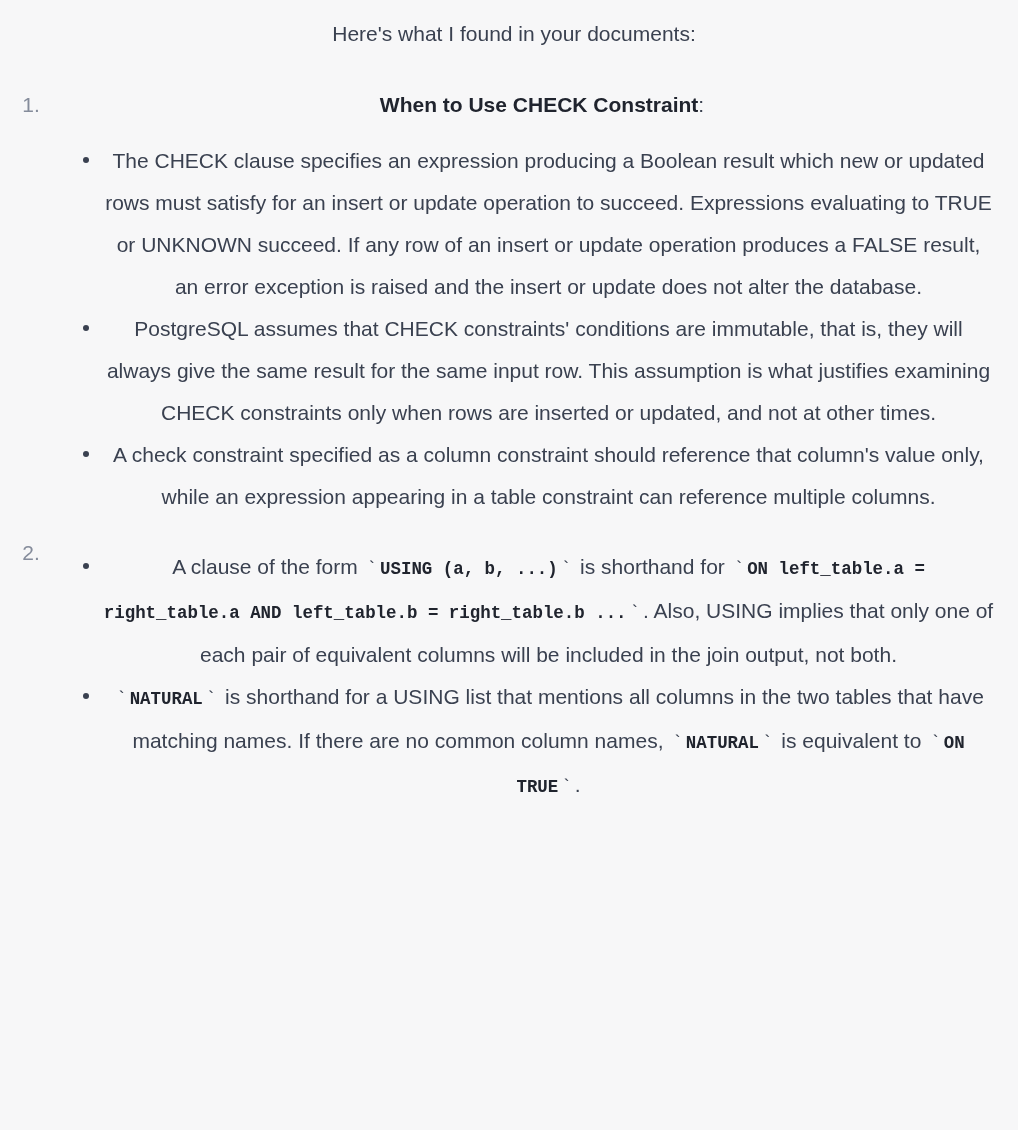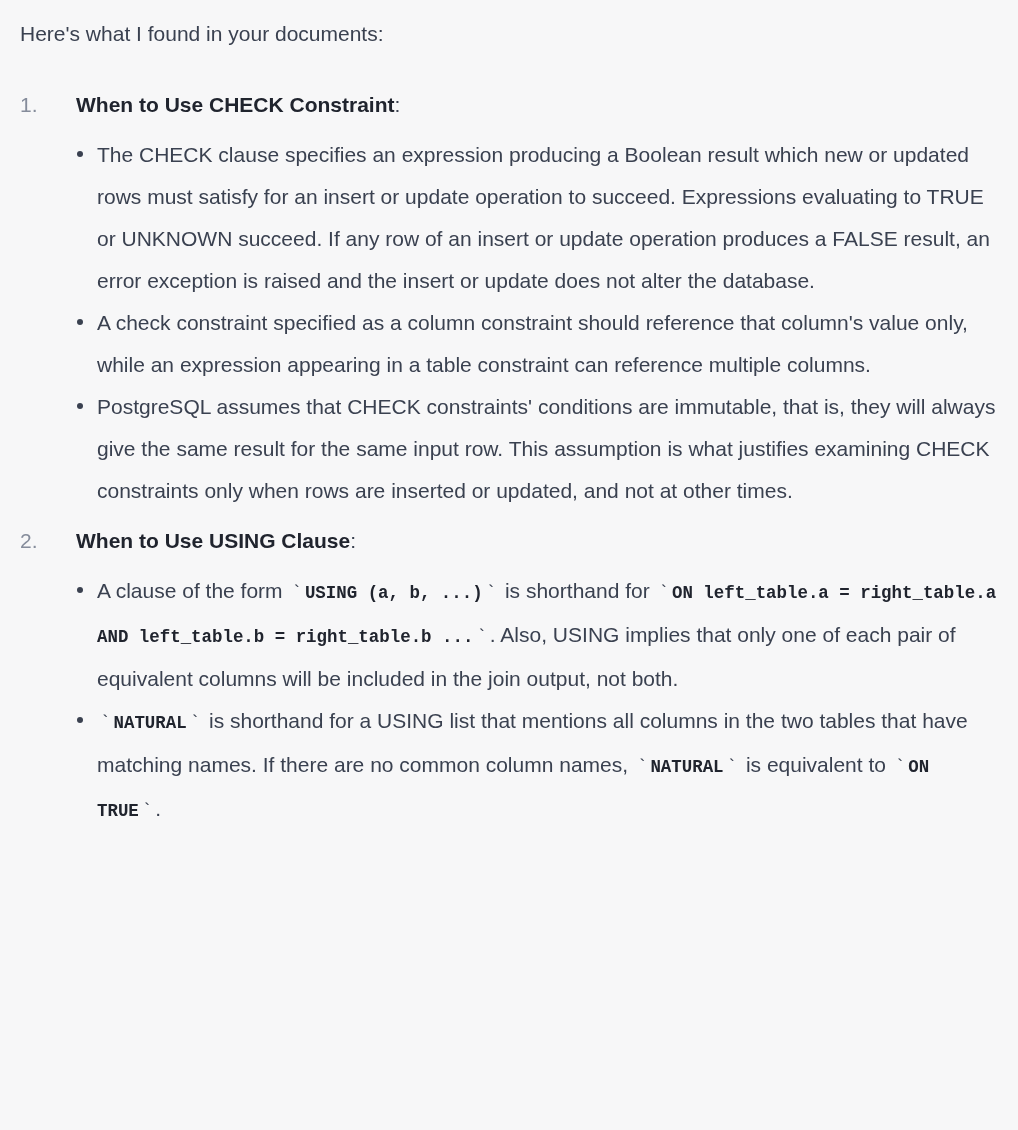--- a/index.html
+++ b/index.html
@@ -9,20 +9,21 @@
     min-height: 1130px;
     background: var(--bg, #f7f7f8);
     color: var(--text, #3a4150);
     font-family: "Liberation Sans", sans-serif;
     font-size: 21px;
     -webkit-font-smoothing: antialiased;
   }
   .page {
     width: 1018px;
     padding: 20px 10px 30px 20px;
+    text-align: center;
   }
   .intro {
     margin: 0 0 36px 0;
     line-height: 28px;
   }
   ol.olist {
     margin: 0;
     padding: 0;
     list-style: none;
     line-height: 42px;
@@ -34,21 +35,21 @@
     color: var(--marker, #858c9b);
   }
   .content { flex: 1 1 auto; min-width: 0; }
   .heading { font-weight: 400; }
   .heading strong {
     font-weight: 700;
     color: var(--heading, #20242e);
     margin-left: 34px;
   }
   ul.bullets {
-    margin: 8px;
+    margin: 14px;
     padding: 0;
     list-style: none;
   }
   ul.bullets > li {
     position: relative;
     padding-left: 47px;
   }
   ul.bullets > li::before {
     content: "";
     position: absolute;
@@ -79,29 +80,28 @@
 
 <div class="page">
   <p class="intro">Here's what I found in your documents:</p>
   <ol class="olist">
       <li class="oitem">
         <span class="num">1.</span>
         <div class="content">
           <div class="heading"><strong>When to Use CHECK Constraint</strong><span>:</span></div>
           <ul class="bullets">
             <li class="bullet"><span>The CHECK clause specifies an expression producing a Boolean result which new or updated rows must satisfy for an insert or update operation to succeed. Expressions evaluating to TRUE or UNKNOWN succeed. If any row of an insert or update operation produces a FALSE result, an error exception is raised and the insert or update does not alter the database.</span></li>
+            <li class="bullet"><span>PostgreSQL assumes that CHECK constraints' conditions are immutable, that is, they will always give the same result for the same input row. This assumption is what justifies examining CHECK constraints only when rows are inserted or updated, and not at other times.</span></li>
             <li class="bullet"><span>A check constraint specified as a column constraint should reference that column's value only, while an expression appearing in a table constraint can reference multiple columns.</span></li>
-            <li class="bullet"><span>PostgreSQL assumes that CHECK constraints' conditions are immutable, that is, they will always give the same result for the same input row. This assumption is what justifies examining CHECK constraints only when rows are inserted or updated, and not at other times.</span></li>
           </ul>
         </div>
       </li>
       <li class="oitem">
         <span class="num">2.</span>
         <div class="content">
-          <div class="heading"><strong>When to Use USING Clause</strong><span>:</span></div>
           <ul class="bullets">
             <li class="bullet"><span>A clause of the form </span><code class="inline-code"><span class="tick">`</span><span class="code-text">USING (a, b, ...)</span><span class="tick">`</span></code><span> is shorthand for </span><code class="inline-code"><span class="tick">`</span><span class="code-text">ON left_table.a = right_table.a AND left_table.b = right_table.b ...</span><span class="tick">`</span></code><span>. Also, USING implies that only one of each pair of equivalent columns will be included in the join output, not both.</span></li>
             <li class="bullet"><code class="inline-code"><span class="tick">`</span><span class="code-text">NATURAL</span><span class="tick">`</span></code><span> is shorthand for a USING list that mentions all columns in the two tables that have matching names. If there are no common column names, </span><code class="inline-code"><span class="tick">`</span><span class="code-text">NATURAL</span><span class="tick">`</span></code><span> is equivalent to </span><code class="inline-code"><span class="tick">`</span><span class="code-text">ON TRUE</span><span class="tick">`</span></code><span>.</span></li>
           </ul>
         </div>
       </li>
     </ol>
 </div>
 
 </body></html>

